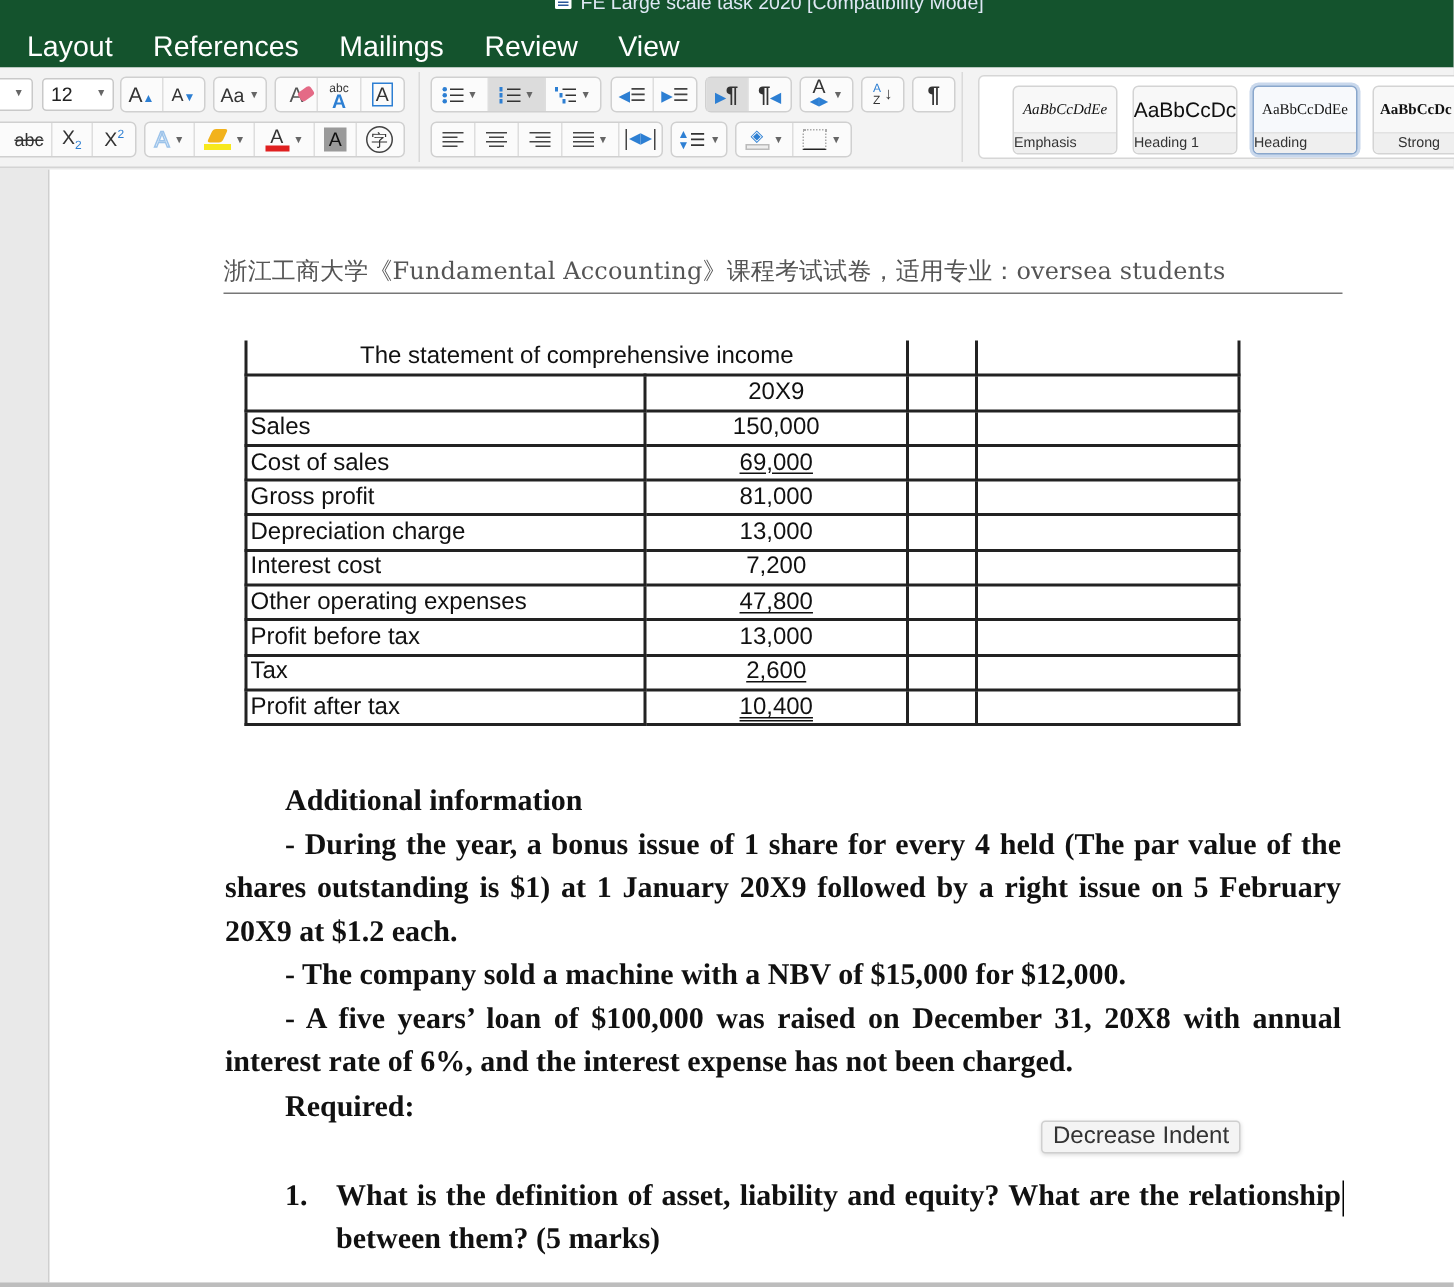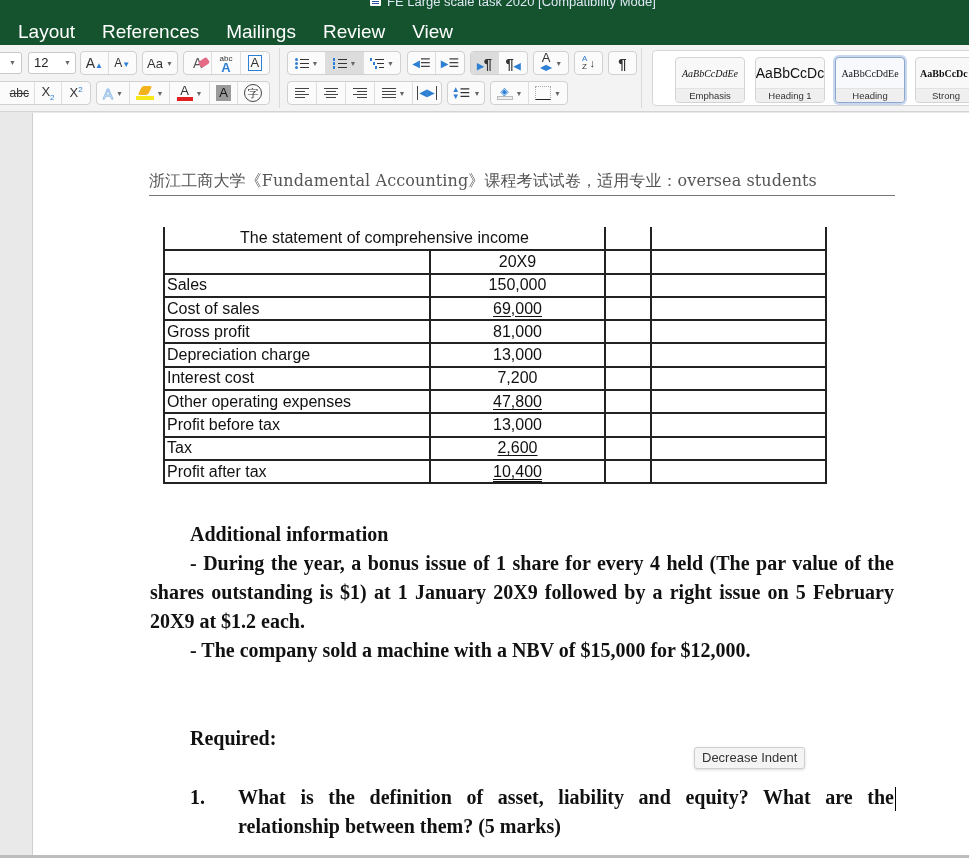--- a/index.html
+++ b/index.html
@@ -32,21 +32,21 @@
   .list-ico { display: inline-block; width: 14px; height: 11px; position: relative; }
   .list-ico i { position: absolute; left: 5px; height: 1.5px; width: 9px; background: #333; }
   .list-ico b { position: absolute; left: 0; width: 3px; height: 3px; border-radius: 50%; background: #2d7fd3; }
   .para-lines { display: inline-block; width: 14px; height: 10px; position: relative; }
   .para-lines i { position: absolute; height: 1.3px; background: #444; }
 
   .styles-box { position: absolute; left: 652px; top: 5px; width: 330px; height: 56px; background: #fff; border: 1px solid #d6d6d6; border-radius: 4px; }
   .style-card { position: absolute; top: 6px; width: 70px; height: 46px; background: #f8f8f8; border: 1px solid #d4d4d4; border-radius: 4px; overflow: hidden; }
   .style-card.selected { border: 1px solid #8aa7cc; box-shadow: 0 0 0 2px #c9d8ec; background: #f7f9fc; }
   .style-sample { height: 30px; display: flex; align-items: center; justify-content: center; white-space: nowrap; color: #111; }
-  .style-label { height: 15px; border-top: 1px solid #e2e2e2; background: #efefef; font-size: 9.5px; text-align: center; line-height: 14px; color: #333; }
+  .style-label { height: 15px; border-top: 1px solid #e2e2e2; background: #efefef; font-size: 9.5px; line-height: 14px; color: #333; }
 
   
   .doc-area { position: absolute; left: 0; top: 113px; width: 969px; height: 745px; background: #e9e9e9; }
   .page { position: absolute; left: 32px; top: 0; width: 960px; height: 742px; background: #fff; border-left: 1px solid #cfcfcf; }
   .page-bottom-line { position: absolute; left: 0; top: 855px; width: 969px; height: 3px; background: #bdbdbd; }
 
   .header-line { position: absolute; left: 116px; top: 58px; width: 746px; font-family: "DejaVu Serif", serif; font-size: 16px; color: #555; letter-spacing: 0.1px; white-space: nowrap; border-bottom: 1px solid #777; padding-bottom: 3px; }
 
   table.stmt { position: absolute; left: 130px; top: 114px; border-collapse: collapse; font-family: "Liberation Sans", sans-serif; font-size: 16px; color: #111; }
   table.stmt td { border: 2px solid #222; height: 23.3px; padding: 0 2px; line-height: 20px; }
@@ -54,24 +54,24 @@
   table.stmt td.lbl { width: 266px; }
   table.stmt td.val { width: 175px; text-align: center; }
   table.stmt td.e1 { width: 46px; }
   table.stmt td.e2 { width: 175px; }
   .ul { text-decoration: underline; text-underline-offset: 2px; }
 
   .body-text { position: absolute; left: 117px; width: 744px; font-family: "Liberation Serif", serif; font-weight: bold; font-size: 20px; color: #111; line-height: 29px; text-align: justify; }
   .indent { display: inline-block; width: 40px; }
   .req-list { position: absolute; left: 157px; top: 670px; width: 704px; }
   .q-num { position: absolute; left: 0; top: 0; }
-  .q-text { margin-left: 48px; text-align: justify; text-align-last: left; }
+  .q-text { margin-left: 34px; text-align: justify; text-align-last: left; }
   .cursor { display: inline-block; width: 1px; height: 24px; background: #000; vertical-align: -4px; margin-left: 1px; }
 
-  .tooltip { position: absolute; left: 694px; top: 747px; height: 22px; padding: 0 7px; background: #f4f4f4; border: 1px solid #cfcfcf; border-radius: 3px; box-shadow: 0 1px 3px rgba(0,0,0,0.15); font-size: 13px; color: #333; line-height: 20px; white-space: nowrap; }
+  .tooltip { position: absolute; left: 694px; top: 747px; height: 22px; padding: 0 7px; background: #f4f4f4; border: 1px solid #cfcfcf; border-radius: 3px; box-shadow: 0 1px 3px rgba(0,0,0,0.15); font-size: 16px; color: #333; line-height: 20px; white-space: nowrap; }
 </style>
 </head>
 <body>
 
 <div class="titlebar">
   <div class="title-text"><span class="title-doc-icon"></span><span>FE Large scale task 2020 [Compatibility Mode]</span></div>
   <div class="tabs">
     <div class="tab">Layout</div>
     <div class="tab">References</div>
     <div class="tab">Mailings</div>
@@ -382,20 +382,21 @@
             <td class="val"><span class="ul" style="text-decoration-style:double;">10,400</span></td>
             <td class="e1"></td>
             <td class="e2"></td>
           </tr>
     </tbody>
       </table>
 
     <div class="body-text" style="top:407px;"><span class="indent"></span><span>Additional information</span></div>
     <div class="body-text" style="top:436px;"><span class="indent"></span><span>- During the year, a bonus issue of 1 share for every 4 held (The par value of the shares outstanding is $1) at 1 January 20X9 followed by a right issue on 5 February 20X9 at $1.2 each.</span></div>
     <div class="body-text" style="top:523px;"><span class="indent"></span><span>- The company sold a machine with a NBV of $15,000 for $12,000.</span></div>
+    <div class="body-text" style="top:552px;"><span class="indent"></span><span>- A five years’ loan of $100,000 was raised on December 31, 20X8 with annual interest rate of 6%, and the interest expense has not been charged.</span></div>
     <div class="body-text" style="top:611px;"><span class="indent"></span><span>Required:</span></div>
 
     <div class="body-text req-list">
       <div style="position:relative;">
         <span class="q-num">1.</span>
         <div class="q-text"><span>What is the definition of asset, liability and equity? What are the relationship between them? (5 marks)</span></div>
         <span class="cursor" style="position:absolute;left:704px;top:4px;"></span>
       </div>
     </div>
   </div>

